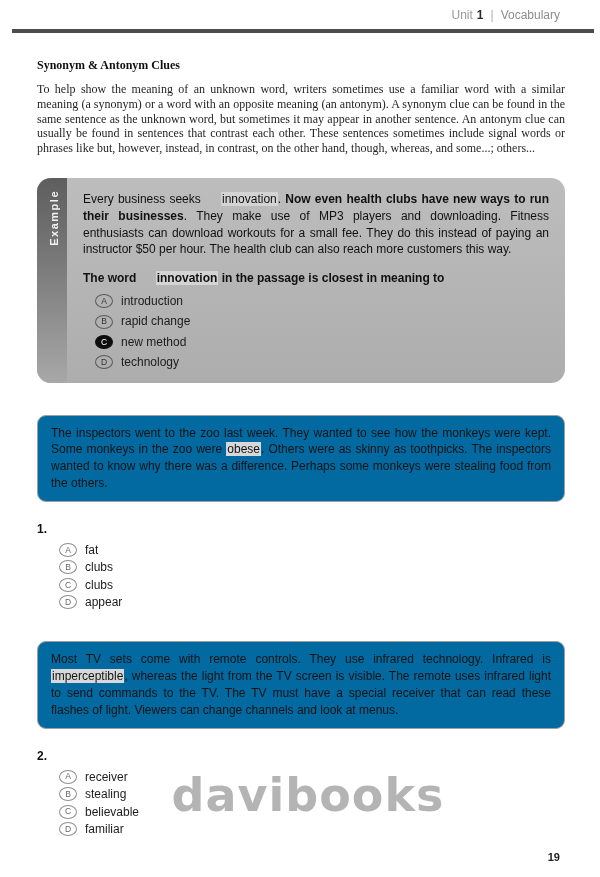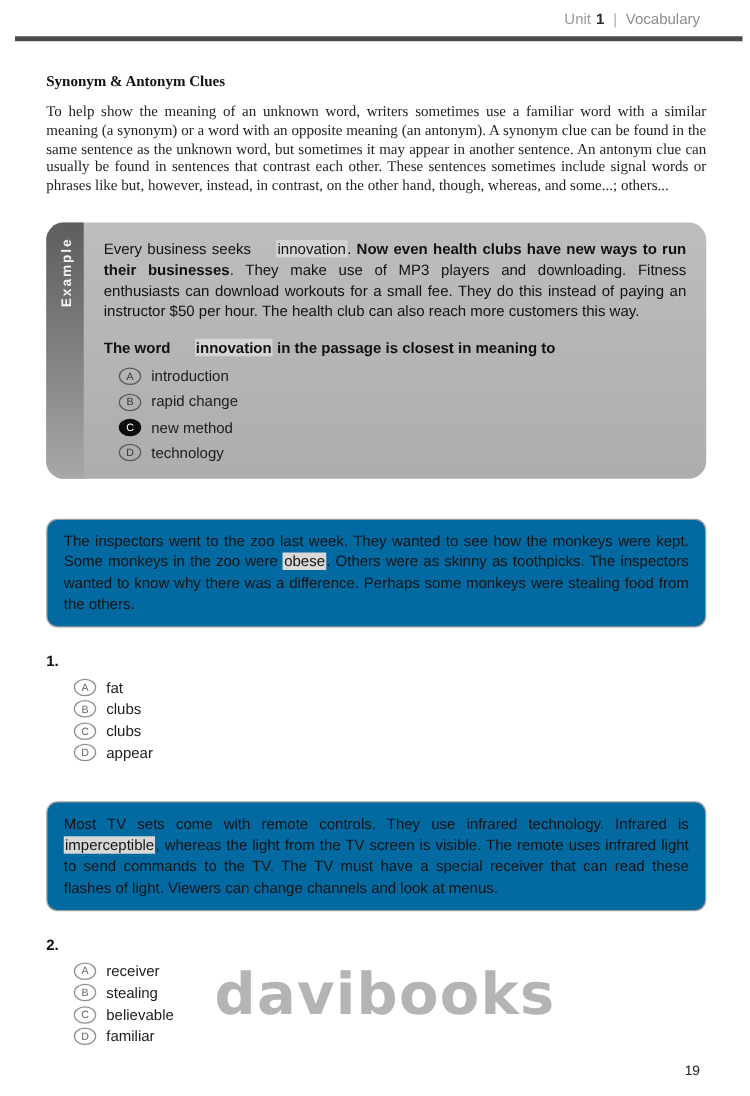--- a/index.html
+++ b/index.html
@@ -57,21 +57,21 @@
   .qnum{width:22px;flex:0 0 auto;}
   .q-options{margin-left:22px;margin-top:7px;}
   .q-options .opt-letter{border-color:#8f8f8f;color:#666;}
 
   
   .watermark{position:absolute;left:16px;right:0;top:772px;text-align:center;
     font-family:"DejaVu Sans",sans-serif;pointer-events:none;}
   .wm-brand{font-size:46px;font-weight:bold;color:rgba(118,118,118,0.55);letter-spacing:1px;line-height:1;}
   .wm-tagline{font-size:21px;color:rgba(128,128,128,0.6);margin-top:3px;}
   .page-num{position:absolute;right:40px;bottom:14px;
-    font-family:"Liberation Sans",sans-serif;font-size:11px;font-weight:normal;color:#222;text-align:right;}
+    font-family:"Liberation Sans",sans-serif;font-size:11px;font-weight:bold;color:#222;text-align:right;}
 </style>
 </head>
 <body>
 
 <div class="page">
 
   <div class="header">
     <span class="unit-word">Unit</span><span class="unit-num">1</span><span class="divider">|</span><span class="section">Vocabulary</span>
   </div>
   <div class="rule"></div>

